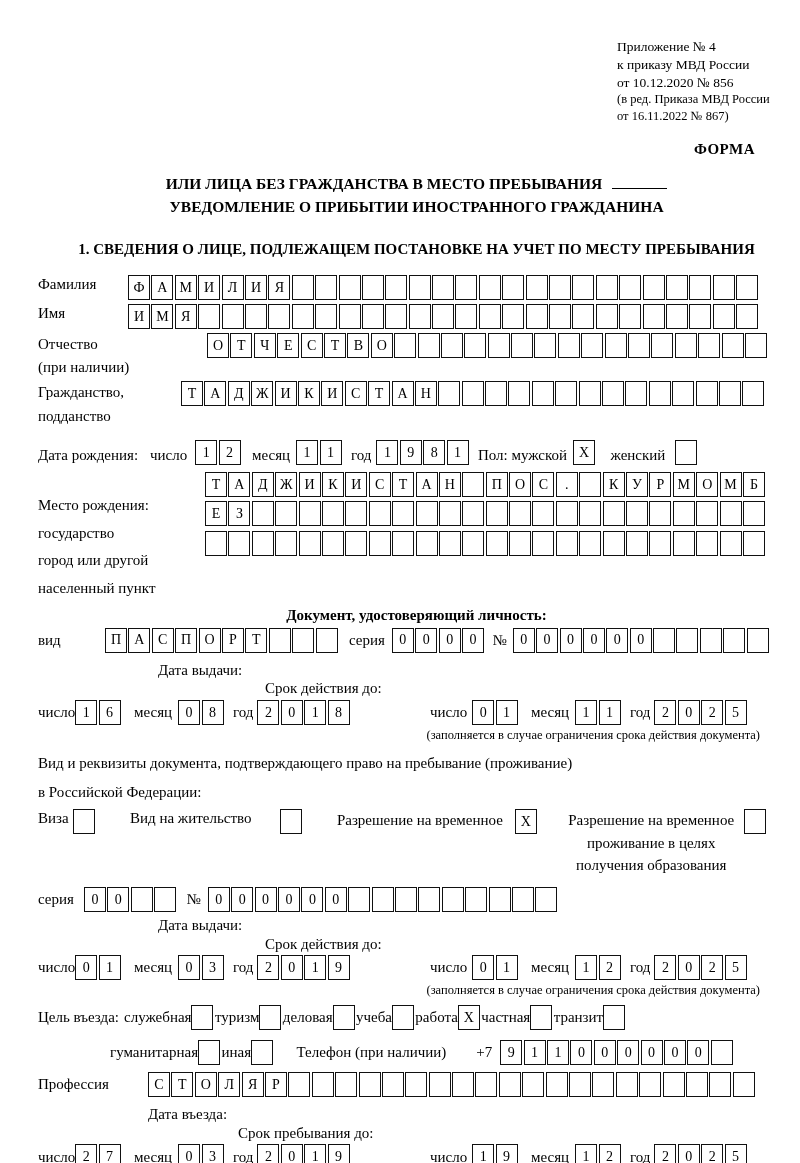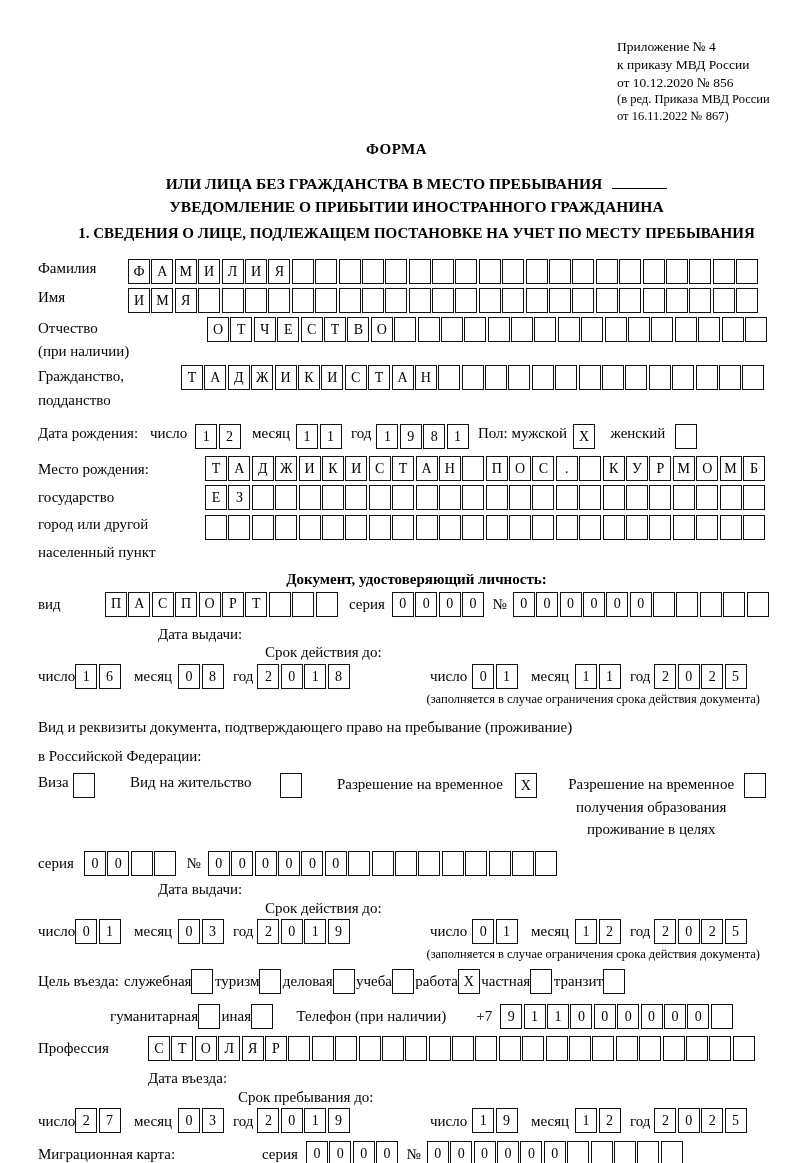--- a/index.html
+++ b/index.html
@@ -4,24 +4,24 @@
 <style>
   html,body{margin:0;padding:0;background:#888;}
   .page{
     width:800px;height:1163px;background:#fff;color:#000;
     font-family:"Liberation Serif","DejaVu Serif",serif;
     box-sizing:border-box;padding:38px 5px 10px 38px;
     position:relative;overflow:hidden;font-size:15px;line-height:1.25;
   }
   .hdr{margin-left:579px;font-size:13.5px;line-height:1.32;}
   .hdr .small{font-size:12.5px;}
-  .forma{text-align:center;padding-right:40px;font-weight:bold;font-size:15px;margin-top:16px;letter-spacing:.5px;}
+  .forma{text-align:right;padding-right:40px;font-weight:bold;font-size:15px;margin-top:16px;letter-spacing:.5px;}
   .title{text-align:center;font-weight:bold;font-size:15.5px;margin-top:14px;line-height:1.45;}
   .uline{display:inline-block;width:55px;border-bottom:1.6px solid #000;height:12px;margin-left:10px;}
-  .sec1{text-align:center;font-weight:bold;font-size:15px;margin-top:6px;}
+  .sec1{text-align:center;font-weight:bold;font-size:15px;margin-top:22px;}
   .row{display:flex;align-items:flex-start;margin-top:4px;}
   .lbl{white-space:nowrap;}
   .boxes{display:inline-flex;flex-wrap:nowrap;}
   .box{
     display:inline-flex;width:20px;height:23px;border:1.6px solid #111;
     margin-right:1.4px;align-items:center;justify-content:center;
     font-size:14px;flex:0 0 auto;background:#fff;
   }
   .w90{display:inline-block;width:90px;}
   .lblcol{flex:0 0 auto;line-height:1.8;}
@@ -189,21 +189,21 @@
         <span class="box"></span>
         <span class="box"></span>
         <span class="box"></span>
         <span class="box"></span>
         <span class="box"></span>
         <span class="box"></span>
         <span class="box"></span>
       </span>
   </div>
 
-  <div class="row" style="margin-top:12px;align-items:flex-start;">
+  <div class="row" style="margin-top:12px;align-items:flex-end;">
     <span class="lbl" style="width:112px;">Дата рождения:</span>
     <span class="lbl" style="margin-right:8px;">число</span>
     <span class="boxes">
         <span class="box">1</span>
         <span class="box">2</span>
       </span>
     <span class="lbl" style="margin:0 6px 0 10px;">месяц</span>
     <span class="boxes">
         <span class="box">1</span>
         <span class="box">1</span>
@@ -219,21 +219,21 @@
     <span class="boxes">
         <span class="box">X</span>
       </span>
     <span class="lbl" style="margin:0 10px 0 14px;">женский</span>
     <span class="boxes">
         <span class="box"></span>
       </span>
   </div>
 
   <div class="row" style="margin-top:7px;">
-    <span class="lblcol" style="width:167px;line-height:1.85;">
+    <span class="lblcol" style="width:167px;line-height:1.85;margin-top:20px;">
       <div>Место рождения:</div>
       <div>государство</div>
       <div>город или другой</div>
       <div>населенный пункт</div>
     </span>
     <span>
       <div class="boxes" style="margin-bottom:4.5px;">
           <span class="box">Т</span>
           <span class="box">А</span>
           <span class="box">Д</span>
@@ -421,22 +421,22 @@
       <span class="visa-lbl" style="margin-right:12px;">
         <div>Разрешение на временное</div>
       </span>
       <span class="boxes">
           <span class="box">X</span>
         </span>
     </span>
     <span class="visa-unit" style="margin-left:18px;">
       <span class="visa-lbl" style="margin-right:10px;">
         <div>Разрешение на временное</div>
+        <div>проживание в целях</div>
         <div>получения образования</div>
-        <div>проживание в целях</div>
       </span>
       <span class="boxes">
           <span class="box"></span>
         </span>
     </span>
   </div>
 
   <div class="row" style="margin-top:10px;align-items:center;">
     <span class="lbl" style="margin-right:10px;">серия</span>
     <span class="boxes">

